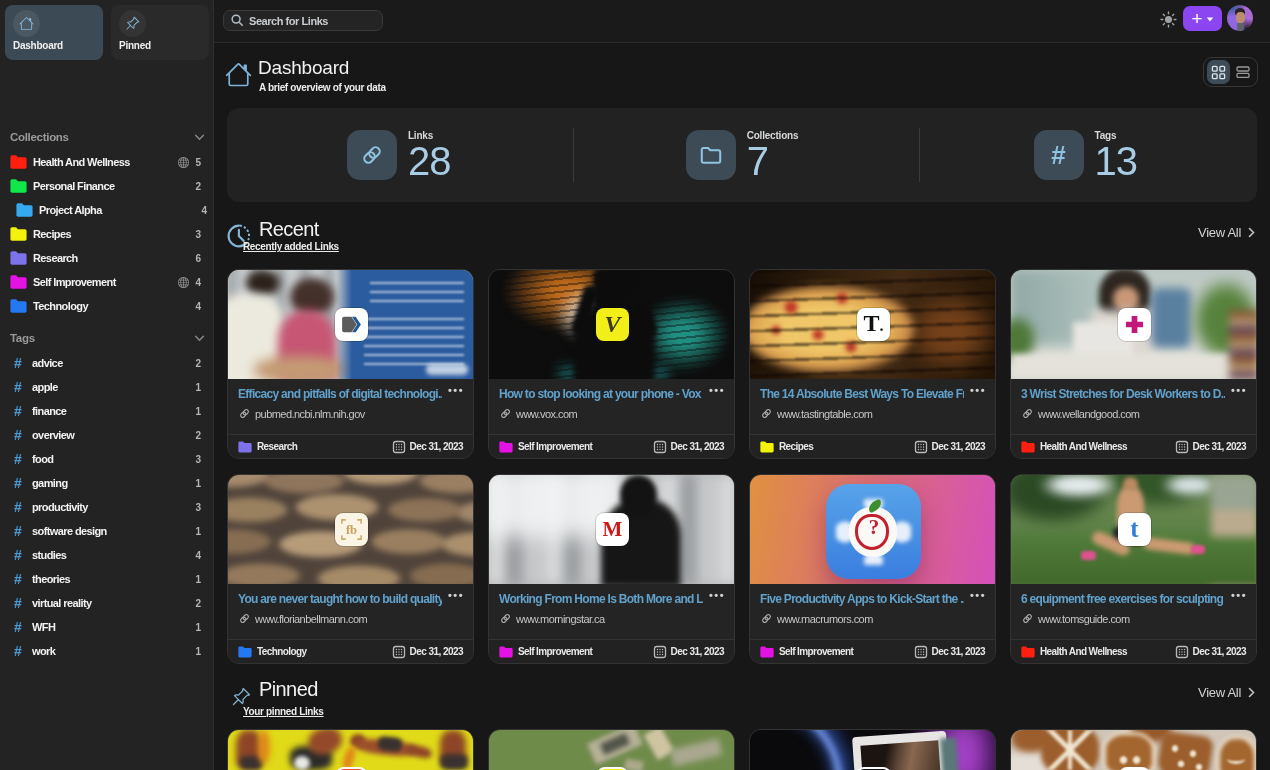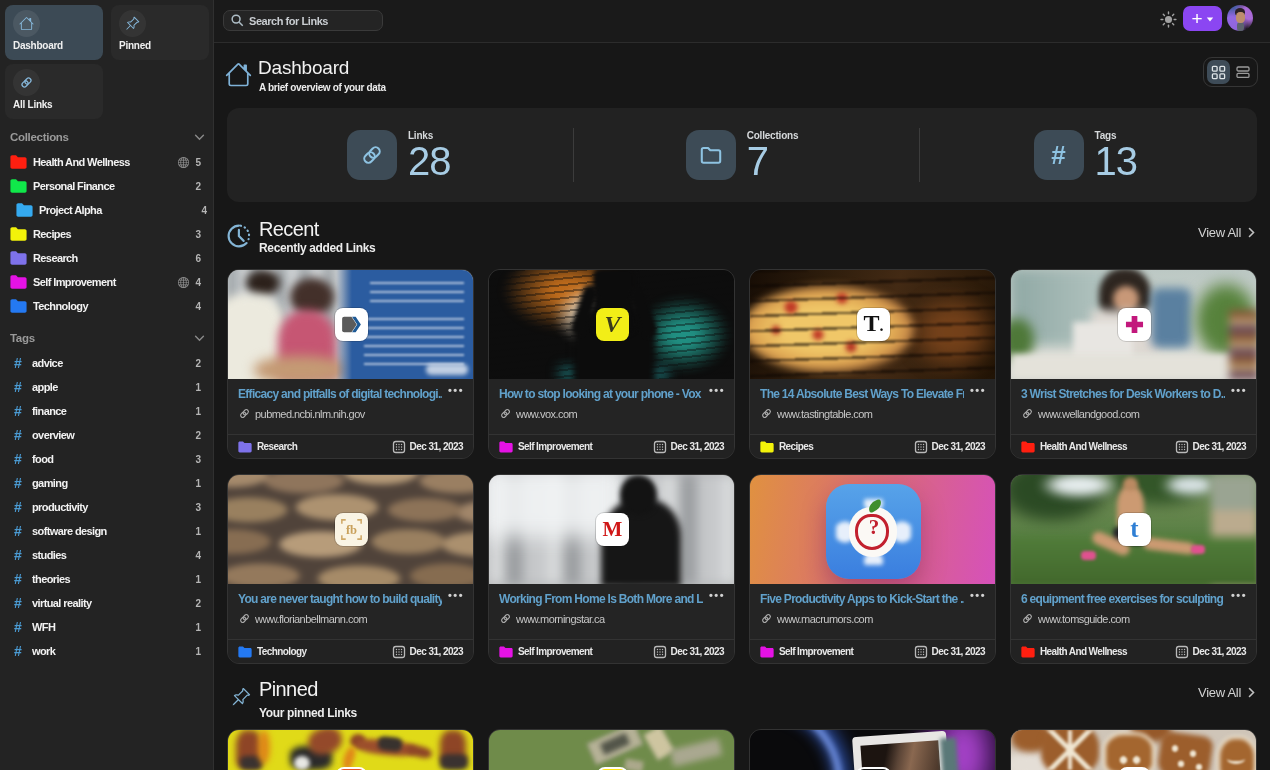--- a/index.html
+++ b/index.html
@@ -47,21 +47,21 @@
 .stat { flex:1; display:flex; align-items:center; justify-content:center; gap:11px; position:relative; }
 .statdiv { position:absolute; top:20px; bottom:20px; width:1px; background:#3c3c3c; }
 .sticon { width:50px; height:50px; border-radius:13px; background:#3d4b56; display:flex; align-items:center; justify-content:center; }
 .stnum-col .lbl { font-size:10px; font-weight:bold; color:#d6d9db; letter-spacing:-0.2px; margin-bottom:1px; }
 .stnum-col .num { font-size:40px; font-weight:400; color:#a7cce4; line-height:38px; letter-spacing:-1px; }
 
 
 .secrow { position:absolute; left:227px; width:1030px; height:38px; }
 .secrow .icon { position:absolute; left:0px; top:2px; }
 .secrow h2 { position:absolute; left:32px; top:-2px; font-size:20px; font-weight:400; color:#f2f2f2; letter-spacing:-0.6px; }
-.secrow .sub { position:absolute; left:32px; top:21px; font-size:12px; font-weight:bold; color:#ececec; letter-spacing:-0.35px; }
+.secrow .sub { position:absolute; left:16px; top:21px; font-size:10px; font-weight:bold; color:#ececec; letter-spacing:-0.35px;text-decoration:underline; }
 .viewall { position:absolute; right:2px; top:5px; font-size:13px; color:#d2d2d2; letter-spacing:-0.3px; display:flex; align-items:center; gap:7px; }
 
 
 .grid { position:absolute; left:227px; width:1044px; display:grid; grid-template-columns:repeat(4,247px); gap:15px 14px; }
 .card { width:247px; height:190px; background:#242424; border:1px solid #333333; border-radius:12px; position:relative; overflow:hidden; }
 .thumb { position:absolute; left:0; top:0; width:247px; height:109px; overflow:hidden; }
 .fav { position:absolute; left:107px; top:38px; width:33px; height:33px; background:#fff; border-radius:8px; display:flex; align-items:center; justify-content:center; box-shadow:0 0 0 1px rgba(0,0,0,0.15); }
 .ctitle { position:absolute; left:10px; top:117px; width:204px; font-size:12px; font-weight:600; color:#61a1cb; letter-spacing:-0.7px; white-space:nowrap; overflow:hidden; }
 .dots { position:absolute; right:9px; top:114px; color:#d2d2d2; font-size:11px; font-weight:bold; letter-spacing:1.5px; }
 .curl { position:absolute; left:10px; top:137px; display:flex; align-items:center; gap:4px; color:#c6c6c6; font-size:11px; letter-spacing:-0.55px; }
@@ -251,31 +251,20 @@
         <span>Dashboard</span>
       </div>
 <div class="navbtn">
         <div class="circ">
           <svg width="15" height="15" viewBox="0 0 16 16" fill="#86b7da">
             <path d="M9.828.722a.5.5 0 0 1 .354.146l4.95 4.95a.5.5 0 0 1 0 .707c-.48.48-1.072.588-1.503.588-.177 0-.335-.018-.46-.039l-3.134 3.134a6 6 0 0 1 .16 1.013c.046.702-.032 1.687-.72 2.375a.5.5 0 0 1-.707 0l-2.829-2.828-3.182 3.182c-.195.195-1.219.902-1.414.707s.512-1.22.707-1.414l3.182-3.182-2.828-2.829a.5.5 0 0 1 0-.707c.688-.688 1.673-.767 2.375-.72a6 6 0 0 1 1.013.16l3.134-3.133a3 3 0 0 1-.04-.461c0-.43.108-1.022.589-1.503a.5.5 0 0 1 .353-.146Zm.122 2.112v-.002Zm0-.002v.002a.5.5 0 0 1-.122.51L6.293 6.878a.5.5 0 0 1-.511.12H5.78l-.014-.004a5 5 0 0 0-.288-.076 5 5 0 0 0-.765-.116c-.422-.028-.836.008-1.175.15l5.51 5.509c.141-.34.177-.753.149-1.175a5 5 0 0 0-.192-1.054l-.004-.013v-.001a.5.5 0 0 1 .12-.512l3.536-3.535a.5.5 0 0 1 .532-.115l.096.022c.087.017.208.034.344.034q.172.002.343-.04L9.927 2.028q-.042.172-.04.343a1.8 1.8 0 0 0 .062.46Z"></path>
           </svg>
         </div>
         <span>Pinned</span>
       </div>
-<div class="navbtn">
-        <div class="circ">
-          <svg width="15" height="15" viewBox="0 0 24 24" fill="none" stroke="#86b7da" stroke-width="2">
-            <g transform="rotate(45 12 12)">
-              <rect x="8.2" y="3.5" width="7.6" height="10.5" rx="3.8"></rect>
-              <rect x="8.2" y="10" width="7.6" height="10.5" rx="3.8"></rect>
-            </g>
-          </svg>
-        </div>
-        <span>All Links</span>
-      </div>
 </div>
 <div class="sechead" style="top:131px;">Collections <svg width="11" height="7" viewBox="0 0 12 8" fill="none" stroke="#8a8a8a" stroke-width="1.6" stroke-linecap="round">
         <path d="M1.5 1.5 L6 6 L10.5 1.5"></path>
       </svg></div>
 <div class="srow" style="top:150px;">
       <svg width="17" height="14" viewBox="0 0 20 16" fill="#ff1f10">
         <path d="M0.5 2.2C0.5 1.1 1.4 0.2 2.5 0.2h4.6l2.2 2.2h8.2c1.1 0 2 0.9 2 2v9.4c0 1.1-0.9 2-2 2h-15c-1.1 0-2-0.9-2-2z"></path>
       </svg>
       <span class="nm">Health And Wellness</span>
       <svg class="globe" width="11" height="11" viewBox="0 0 16 16" fill="#969696">

